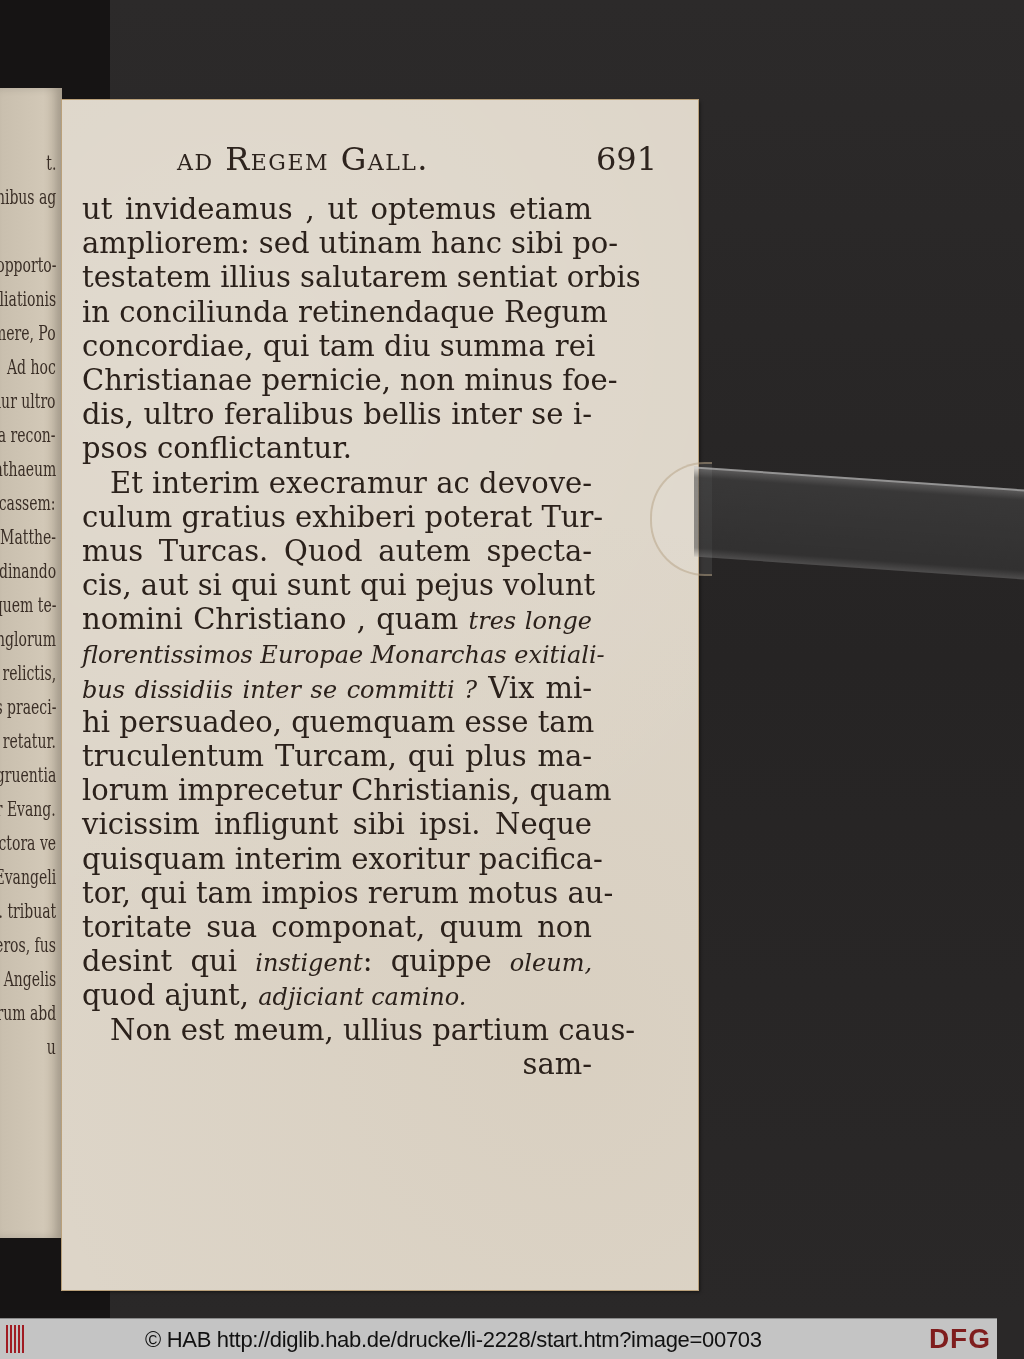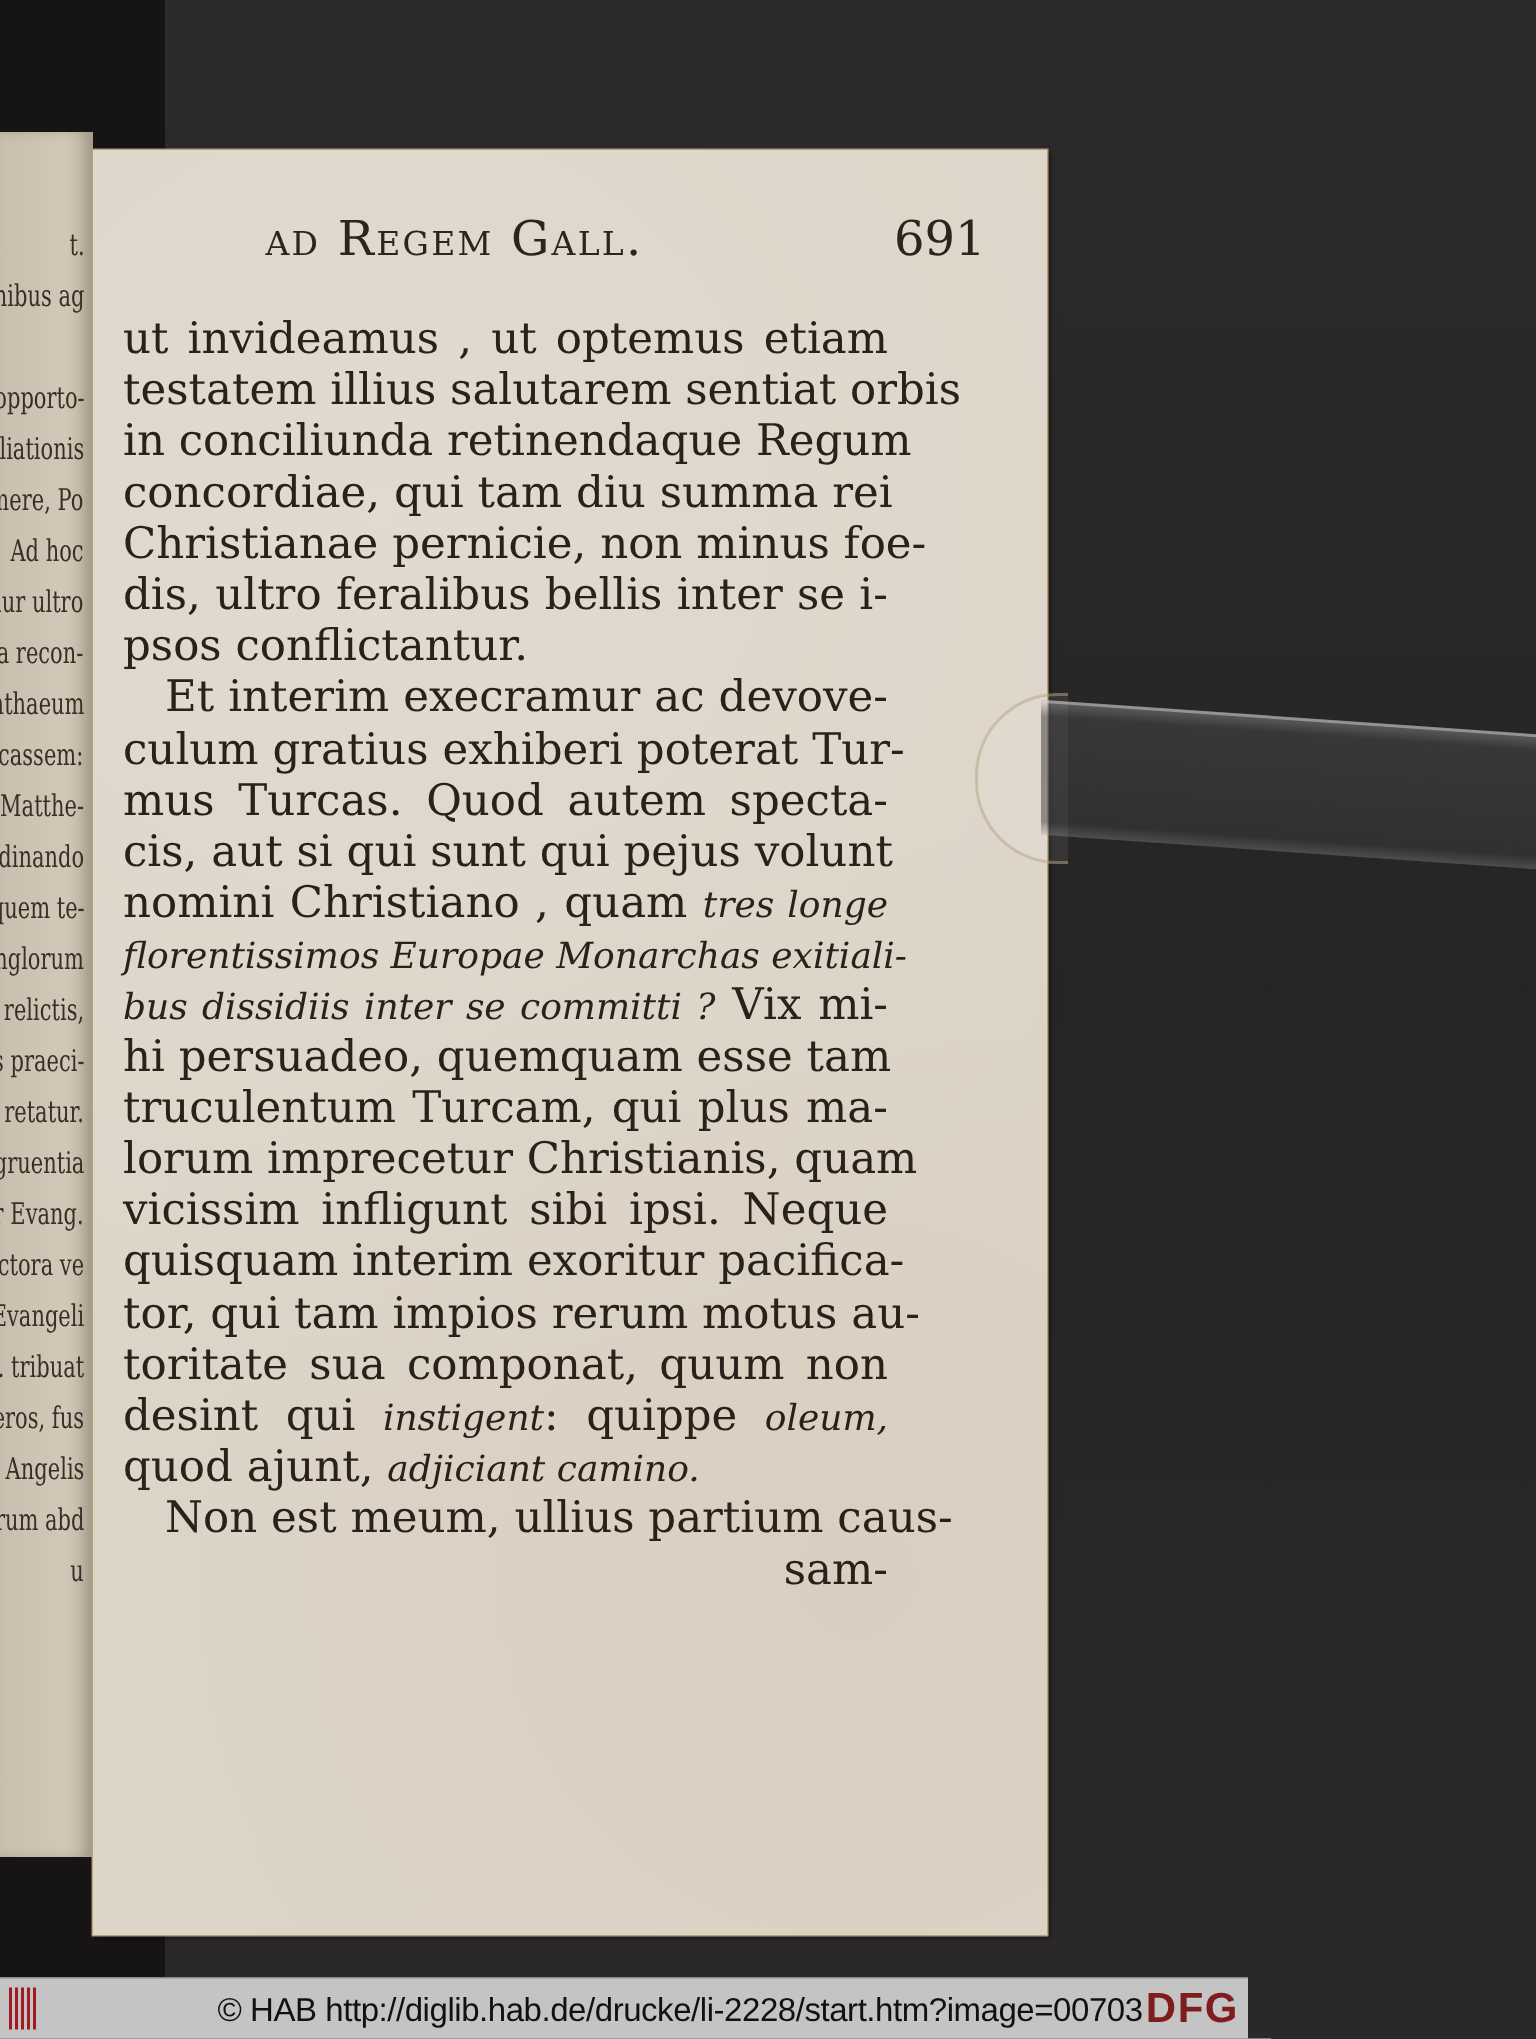--- a/index.html
+++ b/index.html
@@ -37,21 +37,21 @@
         radial-gradient(circle at 80% 80%, rgba(180,160,130,0.10), transparent 50%);
       box-shadow: 0 0 0 1px #b9a07a, 2px 2px 3px rgba(0,0,0,0.5);
     }
     .running-head {
       position: absolute; left: 115px; top: 40px; width: 480px;
       font-size: 32px; color: #2e241e; letter-spacing: 1.5px;
     }
     .running-head .title { font-variant: small-caps; }
     .running-head .folio { position: absolute; right: 0; top: 0; letter-spacing: 0; }
     .text-block {
-      position: absolute; left: 20px; top: 108px; width: 510px;
+      position: absolute; left: 20px; top: 92px; width: 510px;
       color: #2b211b; font-size: 29px; line-height: 34.2px;
     }
     .line { display: block; white-space: nowrap; text-align: justify; text-align-last: justify; height: 34.2px; }
     .line.indent { padding-left: 28px; }
     .line.last { text-align-last: left; }
     .line.right { text-align: right; text-align-last: right; }
     .it { font-style: italic; font-size: 24px; }
     .catchword-line { margin-top: 0; }
     
     .clip {
@@ -63,21 +63,21 @@
       border-radius: 55px 0 0 55px; background: rgba(255,255,255,0.08);
     }
     .clip-body {
       position: absolute; left: 44px; top: 78px; width: 330px; height: 88px;
       background: linear-gradient(180deg, rgba(180,180,180,0.35) 0%, rgba(70,70,70,0.55) 10%, rgba(60,60,60,0.5) 90%, rgba(170,170,170,0.3) 100%);
       transform: skewY(4deg);
       border-top: 2px solid rgba(220,220,220,0.5);
     }
     
     .footer {
-      position: absolute; left: 0; top: 1318px; width: 832px; height: 41px;
+      position: absolute; left: 0; top: 1318px; width: 997px; height: 41px;
       background: #c4c4c4; border-top: 1px solid #8a8a8a;
       font-family: "Liberation Sans", sans-serif;
     }
     .footer .hab-logo {
       position: absolute; left: 6px; top: 6px; width: 20px; height: 28px;
       background: repeating-linear-gradient(90deg, #a01b22 0 2px, transparent 2px 4px);
     }
     .footer .credit {
       position: absolute; left: 145px; top: 8px; font-size: 22px; color: #111;
       letter-spacing: -0.3px;
@@ -123,20 +123,21 @@
     <div class="frag" style="top: 942px;">u</div>
   </div>
 
 <div class="page">
   <div class="running-head">
     <span class="title">ad Regem Gall.</span>
     <span class="folio">691</span>
   </div>
   <div class="text-block" id="text-block">
       <span class="line"><span>ut invideamus , ut optemus etiam</span></span>
+      <span class="line"><span>ampliorem: sed utinam hanc sibi po-</span></span>
       <span class="line"><span>testatem illius salutarem sentiat orbis</span></span>
       <span class="line"><span>in conciliunda retinendaque Regum</span></span>
       <span class="line"><span>concordiae, qui tam diu summa rei</span></span>
       <span class="line"><span>Christianae pernicie, non minus foe-</span></span>
       <span class="line"><span>dis, ultro feralibus bellis inter se i-</span></span>
       <span class="line last"><span>psos conflictantur.</span></span>
       <span class="line indent"><span>Et interim execramur ac devove-</span></span>
       <span class="line"><span>culum gratius exhiberi poterat Tur-</span></span>
       <span class="line"><span>mus Turcas.  Quod autem specta-</span></span>
       <span class="line"><span>cis, aut si qui sunt qui pejus volunt</span></span>

